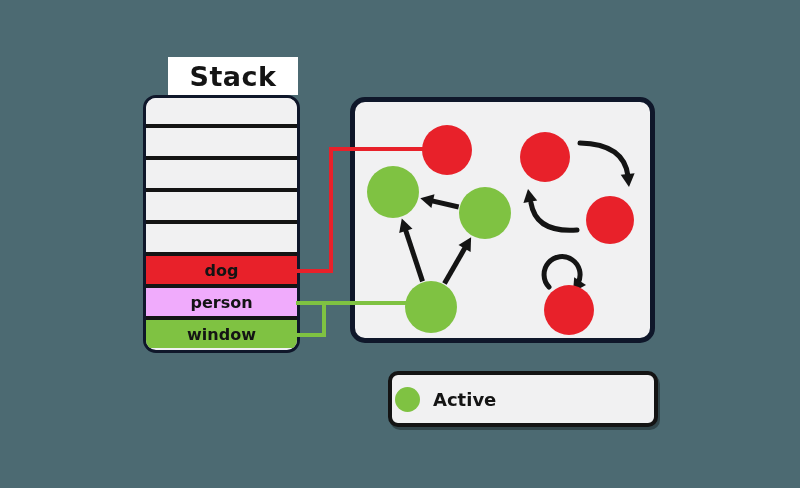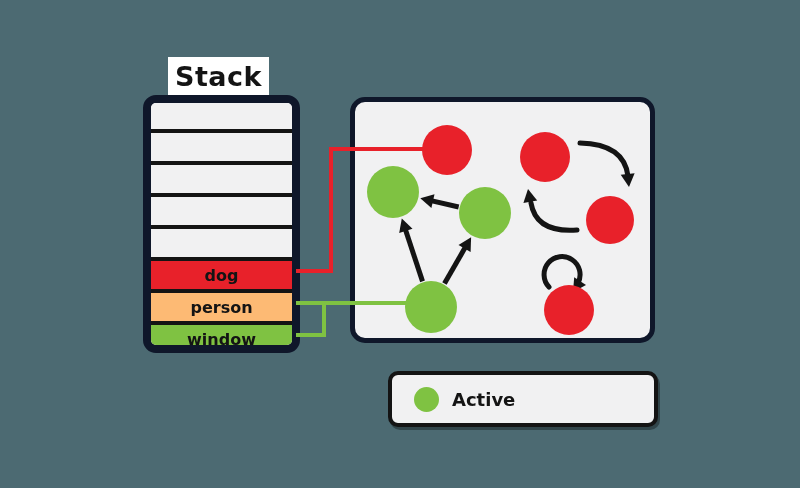--- a/index.html
+++ b/index.html
@@ -7,64 +7,64 @@
     position:relative;width:800px;height:488px;overflow:hidden;
     background:#4C6A72;
     font-family:"DejaVu Sans","Liberation Sans",sans-serif;
     color:#141414;
   }
   .title-box{
     position:absolute;background:#FFFFFF;
     display:flex;align-items:center;justify-content:center;
     font-weight:bold;font-size:27px;letter-spacing:.5px;z-index:3;
   }
-  #stack-title{left:168px;top:57px;width:101px;height:38px;}
+  #stack-title{left:168px;top:57px;width:130px;height:38px;}
   #heap-title{left:451px;top:61px;width:106px;height:36px;}
   .panel{
-    position:absolute;background:#F1F1F2;border:8px solid #0f172a;
+    position:absolute;background:#F1F1F2;border:3px solid #0f172a;
     border-radius:13px;box-sizing:border-box;z-index:1;
   }
   #stack-panel{
     left:143px;top:95px;width:157px;height:258px;
     display:flex;flex-direction:column;overflow:hidden;
   }
   #heap-panel{left:350px;top:97px;width:305px;height:246px;border-width:5px;border-radius:15px;}
   .stack-row{
     flex:0 0 auto;height:28px;border-top:4px solid #141414;
     display:flex;align-items:center;justify-content:center;
     font-size:16px;font-weight:bold;
   }
   .stack-row.first{height:26px;border-top:none;}
   svg.overlay{position:absolute;left:0;top:0;z-index:2;pointer-events:none;}
   #legend{
     position:absolute;left:388px;top:371px;width:270px;height:56px;
     background:#F1F1F2;border:4px solid #141414;border-radius:10px;
     box-sizing:border-box;display:flex;align-items:center;
-    padding-left:22px;z-index:1;box-shadow:2px 3px 0 rgba(0,0,0,.35);
+    padding-left:3px;z-index:1;box-shadow:2px 3px 0 rgba(0,0,0,.35);
   }
   .legend-item{display:flex;align-items:center;font-weight:bold;font-size:18px;}
   .legend-item + .legend-item{margin-left:46px;}
   .legend-swatch{width:25px;height:25px;border-radius:50%;margin-right:13px;}
 </style>
 </head>
 <body>
 
 <div class="canvas">
   <div class="title-box" id="stack-title">Stack</div>
 
   <div class="panel" id="stack-panel">
       <div class="stack-row first" style="background: rgb(241, 241, 242);"></div>
       <div class="stack-row" style="background: rgb(241, 241, 242);"></div>
       <div class="stack-row" style="background: rgb(241, 241, 242);"></div>
       <div class="stack-row" style="background: rgb(241, 241, 242);"></div>
       <div class="stack-row" style="background: rgb(241, 241, 242);"></div>
       <div class="stack-row" style="background: rgb(232, 33, 42);">
         <span>dog</span>
       </div>
-      <div class="stack-row" style="background: #fdba74; text-align: center;">
+      <div class="stack-row" style="background: #f0abfc; text-align: center;">
         <span>person</span>
       </div>
       <div class="stack-row" style="background: rgb(127, 194, 66);">
         <span>window</span>
       </div>
     </div>
   <div class="panel" id="heap-panel"></div>
 
   <svg class="overlay" id="overlay" width="800" height="488" viewBox="0 0 800 488">
       <path d="M296 271 H331 V149 H447" fill="none" stroke="#E8212A" stroke-width="4"></path>

